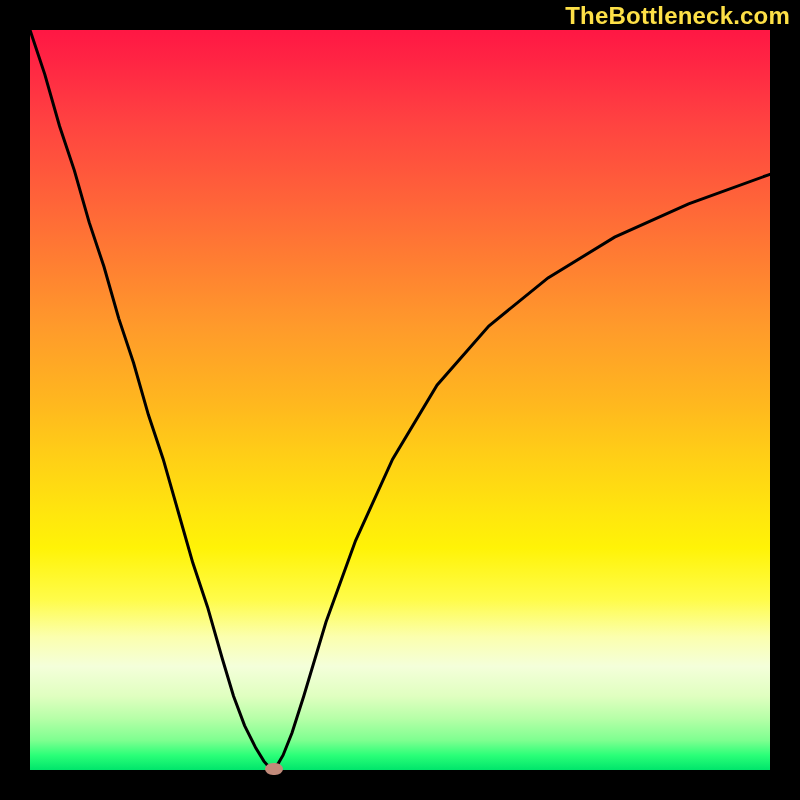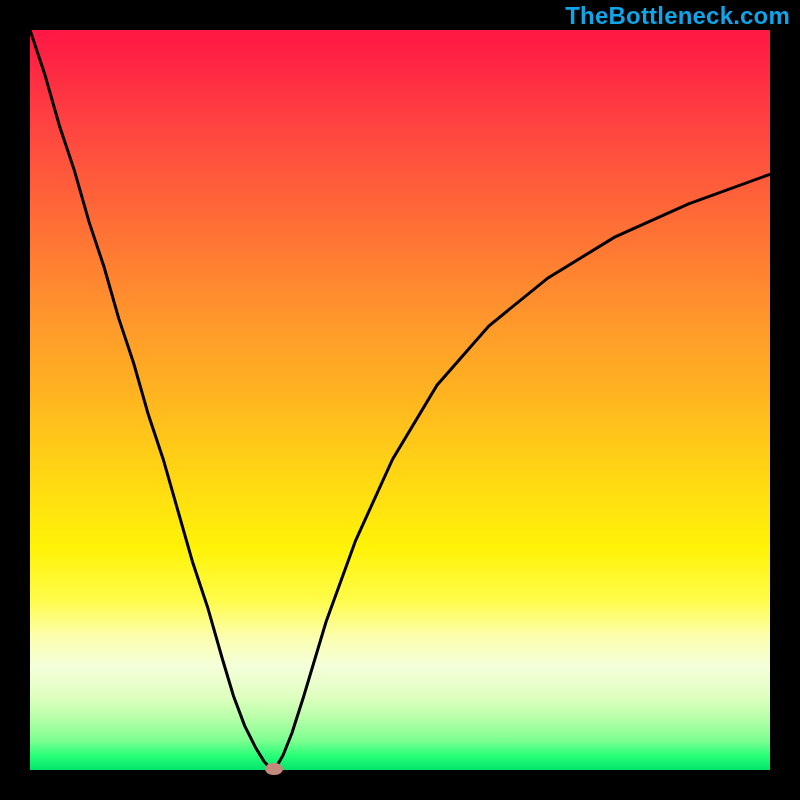--- a/index.html
+++ b/index.html
@@ -10,21 +10,21 @@
     height: 800px;
     background: #000;
   }
   .watermark {
     position: absolute;
     top: 2px;
     right: 10px;
     font-family: Arial, Helvetica, sans-serif;
     font-size: 24px;
     font-weight: 600;
-    color: #0ea5e9;
+    color: #fde047;
     letter-spacing: 0.2px;
     z-index: 10;
   }
   .plot-area {
     position: absolute;
     left: 30px;
     top: 30px;
     width: 740px;
     height: 740px;
     background: linear-gradient(to bottom,

